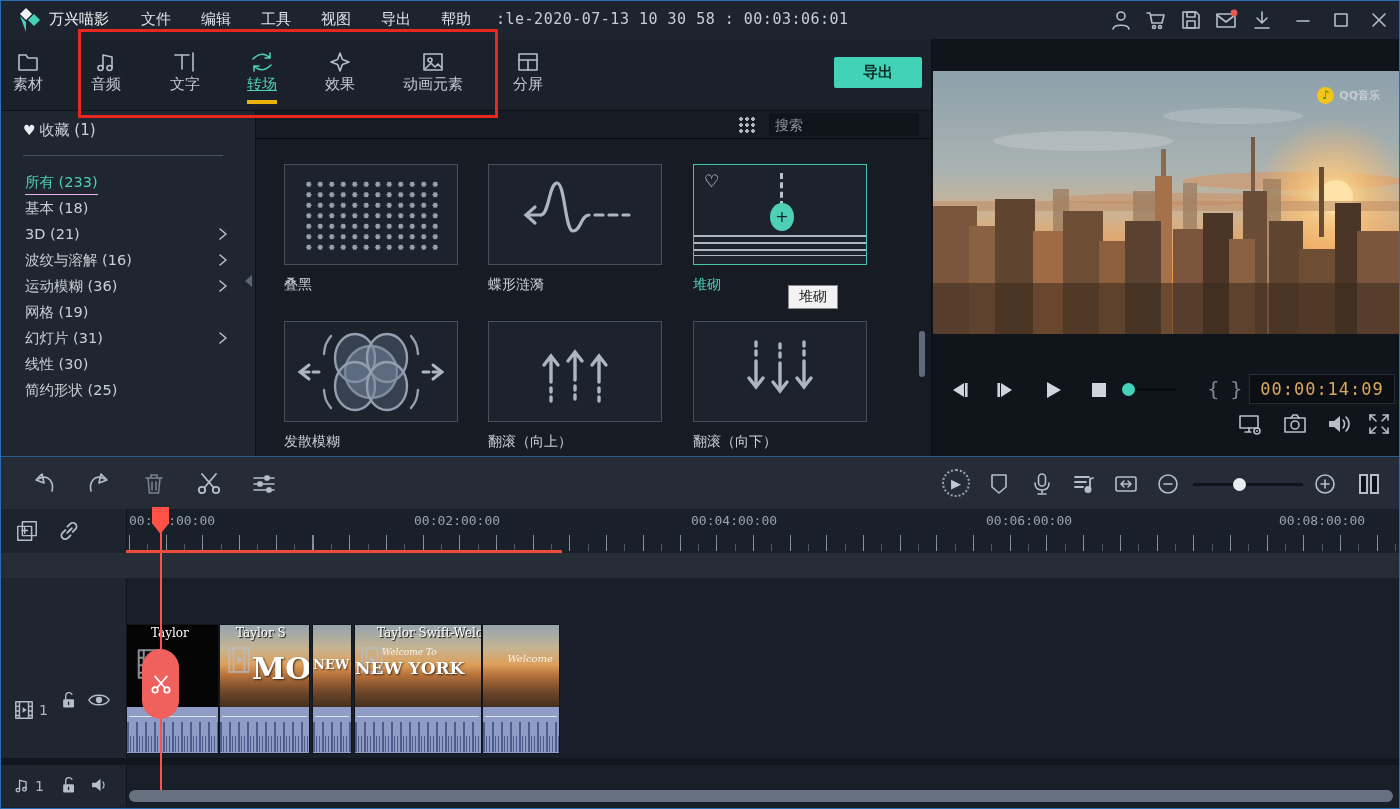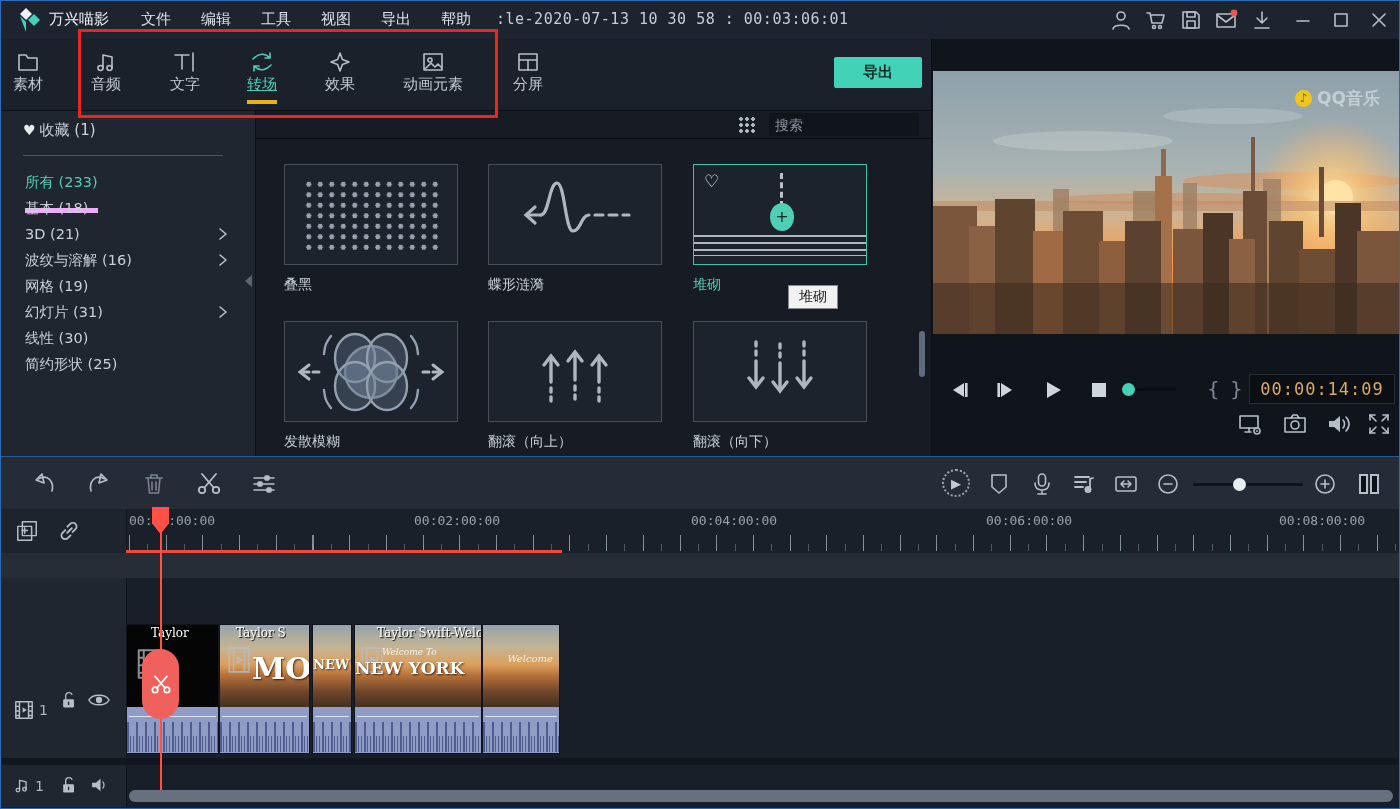--- a/index.html
+++ b/index.html
@@ -30,21 +30,21 @@
   .red-frame { left:77px; top:28px; width:420px; height:89px; border:3px solid #e8281e; z-index:50; }
 
   
   .sidebar { left:0; top:110px; width:255px; height:345px; background:#20262f; border-right:1px solid #0d1117; color:#c9d0d8; }
   .fav-row { position:absolute; left:22px; top:10px; font-size:15px; }
   .fav-heart { color:#e8edf2; margin-right:4px; font-size:14px; }
   .side-divider { position:absolute; left:22px; top:44px; width:200px; height:1px; background:#4a535f; }
   .side-list { position:absolute; left:0; top:58px; width:255px; }
   .side-item { position:relative; height:26px; line-height:26px; padding-left:24px; font-size:14.5px; color:#c9d0d8; }
   .side-item.active { color:#4ecfb6; }
-  .side-item.active .sl { border-bottom:5px solid #f0abfc; padding-bottom:18px; }
+  .side-item.active .sl { border-bottom:1px solid #f0abfc; padding-bottom:4px; }
   .chev { position:absolute; right:28px; top:7px; }
   .collapse-arr { left:244px; top:274px; width:0; height:0; border-top:6px solid transparent; border-bottom:6px solid transparent; border-right:7px solid #5b6673; }
 
   
   .library { left:255px; top:110px; width:675px; height:345px; background:#171c24; }
   .lib-head { position:absolute; left:0; top:0; width:675px; height:28px; border-bottom:1px solid #090c10; }
   .gridview-ic { position:absolute; left:482px; top:5px; width:17px; height:17px;
      background:radial-gradient(circle, #aeb6c0 1.6px, transparent 1.8px); background-size:6px 6px; }
   .searchbox { position:absolute; left:513px; top:2px; width:150px; height:23px; background:#10151b; display:flex; align-items:center; }
   .searchbox input { flex:1; background:transparent; border:none; outline:none; color:#4d7c0f; font-size:14px; padding:0 6px; font-family:"DejaVu Sans", sans-serif;}
@@ -60,21 +60,21 @@
   .stack-plus { position:absolute; left:76px; top:38px; width:24px; height:28px; background:#4ecfb6; border-radius:50%; color:#0e2a26; font-size:16px; text-align:center; line-height:28px; }
   .stack-lines { position:absolute; left:0; width:172px; border-top:2px solid #aeb6c0; }
   .tooltip { left:787px; top:284px; background:#f2f2f2; border:1px solid #8a8a8a; color:#1a1a1a; font-size:14px; padding:2px 10px; z-index:40; }
   .lib-scroll { left:918px; top:330px; width:6px; height:46px; background:#5f6b7c; border-radius:3px; z-index:30;}
 
   
   .preview { left:930px; top:38px; width:470px; height:417px; background:#10151c; border-left:1px solid #0d1117; }
   .video { position:absolute; left:1px; top:32px; width:469px; height:263px; overflow:hidden; background:#000; }
   .watermark { position:absolute; right:22px; top:16px; display:flex; align-items:center; gap:5px; z-index:5; }
   .wm-circle { width:17px; height:17px; border-radius:50%; background:#f3c419; color:#2c8c3c; font-size:12px; text-align:center; line-height:17px; }
-  .wm-text { color:rgba(255,255,255,0.45); font-size:17px; font-weight:bold; }
+  .wm-text { color:rgba(255,255,255,0.45); font-size:11px; font-weight:bold; }
   .pv-controls { position:absolute; left:0; top:330px; width:470px; height:44px; }
   .pv-btn { position:absolute; top:6px; width:30px; height:30px; display:flex; align-items:center; justify-content:center; color:#cfd5dc; }
   .scrub { position:absolute; left:192px; top:19px; width:52px; height:3px; background:#0a0d12; }
   .scrub-dot { position:absolute; left:-2px; top:-5px; width:13px; height:13px; border-radius:50%; background:#45d1b8; }
   .braces { position:absolute; top:8px; color:#7e8894; font-size:20px; }
   .tc-box { position:absolute; left:317px; top:5px; width:146px; height:30px; background:#0b0f14; border:1px solid #242d38; color:#daa85f; font-family:"DejaVu Sans Mono", monospace; font-size:17px; text-align:center; line-height:28px; letter-spacing:1px; }
   .pv-row2-ic { position:absolute; top:372px; width:26px; height:26px; }
 
   
   .tl-toolbar { left:0; top:455px; width:1400px; height:53px; background:#252c37; border-top:1px solid #2b5d8c; }
@@ -258,20 +258,24 @@
     </div>
     <div class="side-divider"></div>
     <div class="side-list">
       <div class="side-item active"><span class="sl">所有 (233)</span></div>
       <div class="side-item"><span class="sl">基本 (18)</span></div>
       <div class="side-item"><span class="sl">3D (21)</span>
         <svg class="chev" width="10" height="12" viewBox="0 0 10 12">
             <path class="ic" d="M2 1l6 5-6 5"></path>
           </svg></div>
       <div class="side-item"><span class="sl">波纹与溶解 (16)</span>
+        <svg class="chev" width="10" height="12" viewBox="0 0 10 12">
+            <path class="ic" d="M2 1l6 5-6 5"></path>
+          </svg></div>
+      <div class="side-item"><span class="sl">运动模糊 (36)</span>
         <svg class="chev" width="10" height="12" viewBox="0 0 10 12">
             <path class="ic" d="M2 1l6 5-6 5"></path>
           </svg></div>
       <div class="side-item"><span class="sl">网格 (19)</span></div>
       <div class="side-item"><span class="sl">幻灯片 (31)</span>
         <svg class="chev" width="10" height="12" viewBox="0 0 10 12">
             <path class="ic" d="M2 1l6 5-6 5"></path>
           </svg></div>
       <div class="side-item"><span class="sl">线性 (30)</span></div>
       <div class="side-item"><span class="sl">简约形状 (25)</span></div>

